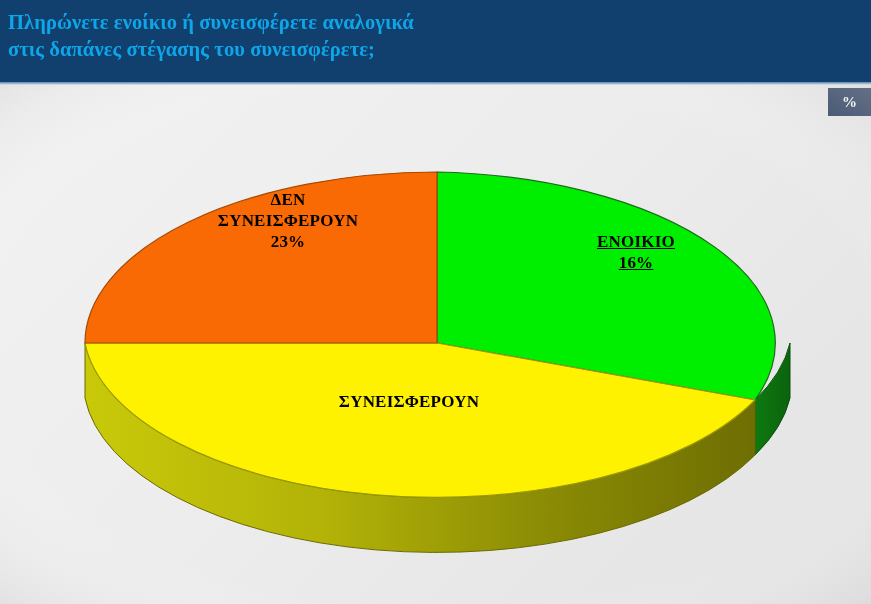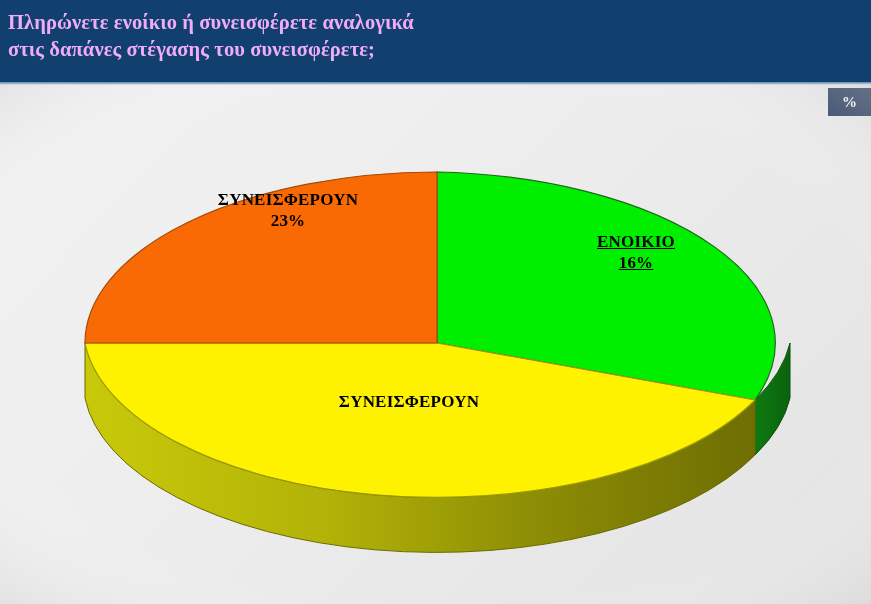--- a/index.html
+++ b/index.html
@@ -14,21 +14,21 @@
     background: linear-gradient(135deg, #f2f2f2 0%, #eeeeee 40%, #e3e3e3 100%);
   }
   
   #header {
     position: absolute; left:0; top:0;
     width: 871px; height: 82px;
     background: #12406e;
     padding: 9px 0 0 8px;
   }
   #header .line {
-    color:#f0abfc;
+    color:#0ea5e9;
     font-weight: bold;
     font-size: 20.5px;
     line-height: 27px;
     letter-spacing: 0.1px;
     white-space: nowrap;
   }
   #header-rule {
     position:absolute; left:0; top:82px;
     width:871px; height:3px;
     background: linear-gradient(to bottom,#5b86ad 0%, #9fb9cf 55%, #e9e9e9 100%);
@@ -105,20 +105,21 @@
       <path d="M 85,258 A 353,171 0 0 0 755,315 L 755,370 A 353,171 0 0 1 85,313 Z" fill="url(#gradYellowSide)" stroke="#6B6B04" stroke-width="1"></path>
 
       <path d="M 437,258 L 437,87 A 353,171 0 0 1 755,315 Z" fill="#00EE00" stroke="#1B6B1B" stroke-width="1.2"></path>
 
       <path d="M 437,258 L 755,315 A 353,171 0 0 1 85,258 Z" fill="#FFF200" stroke="#9A9A06" stroke-width="1.2"></path>
 
       <path d="M 437,258 L 85,258 A 353,171 0 0 1 437,87 Z" fill="#F96A05" stroke="#A34A05" stroke-width="1.2"></path>
     </svg>
 
     <div id="label-orange" class="slice-label">
+      <div>ΔΕΝ</div>
       <div>ΣΥΝΕΙΣΦΕΡΟΥΝ</div>
       <div>23%</div>
     </div>
 
     <div id="label-green" class="slice-label">
       <div>ΕΝΟΙΚΙΟ</div>
       <div>16%</div>
     </div>
 
     <div id="label-yellow" class="slice-label">

